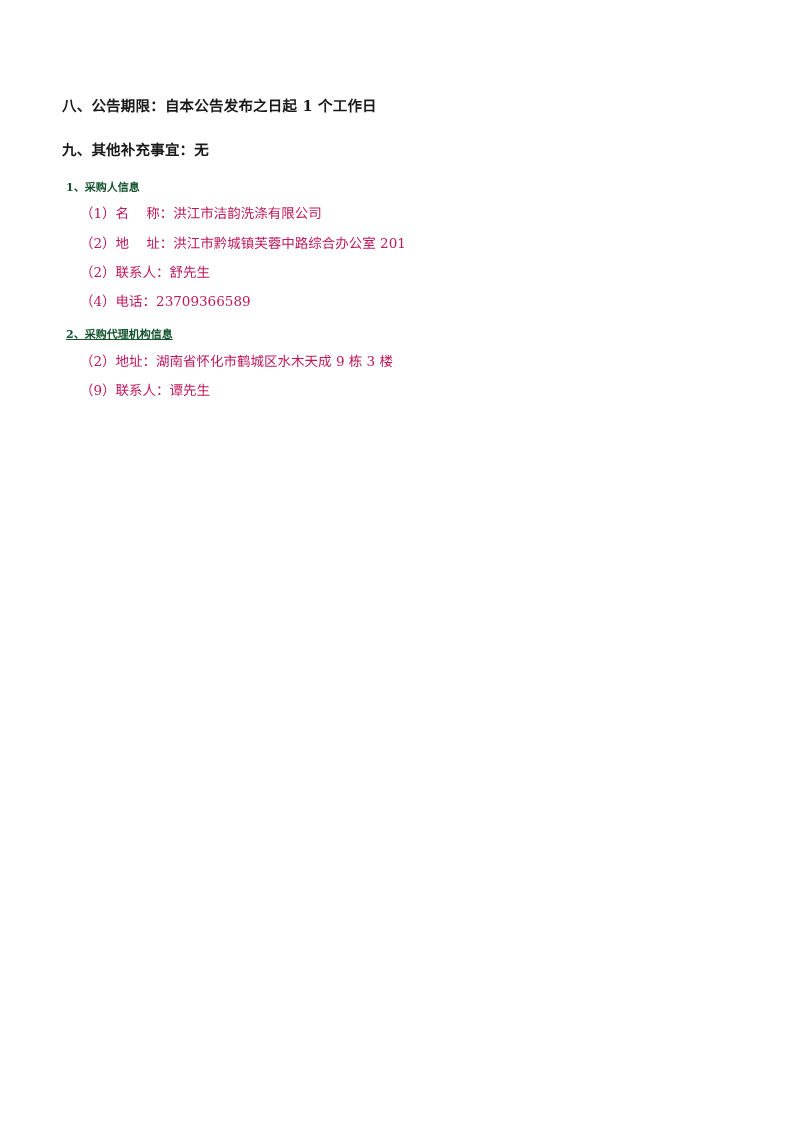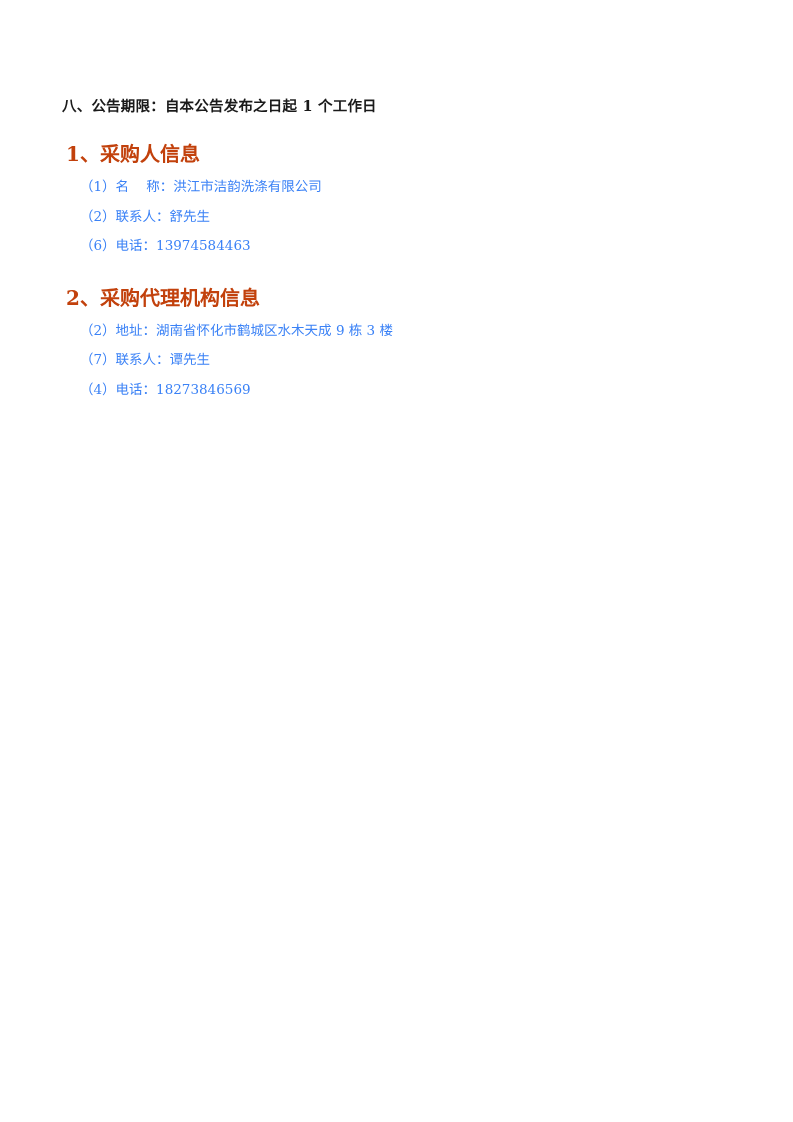--- a/index.html
+++ b/index.html
@@ -36,61 +36,63 @@
     letter-spacing: 0.2px;
     color: #1a1a1a;
   }
   .heading-major.first {
     margin-bottom: 22px;
   }
   
   .heading-sub {
     font-family: "DejaVu Serif", "Liberation Serif", serif;
     font-weight: 700;
-    font-size: 20px;
+    font-size: 11px;
     line-height: 1.5;
     margin: 14px 0 7px 0;
     padding-left: 4px;
-    color: #c2410c;
+    color: #14532d;
   }
   .heading-sub.tight {
-    margin-top: 28px;
+    margin-top: 16px;
+    text-decoration: underline;
   }
   
   .detail-line {
     font-family: "DejaVu Serif", "Liberation Serif", serif;
     font-size: 13.5px;
     line-height: 1.5;
     margin: 0 0 9px 0;
     padding-left: 18px;
-    color: #3b82f6;
+    color: #be185d;
     white-space: pre;
   }
   .detail-line:last-child {
     margin-bottom: 0;
   }
 </style>
 </head>
 <body>
 
 <div class="page">
   <div class="doc-body">
 
     <p class="heading-major first">八、公告期限：自本公告发布之日起 1 个工作日</p>
 
+    <p class="heading-major">九、其他补充事宜：无</p>
 
 
     <div class="group">
       <p class="heading-sub">1、采购人信息</p>
       <p class="detail-line">（1）名    称：洪江市洁韵洗涤有限公司</p>
+      <p class="detail-line">（2）地    址：洪江市黔城镇芙蓉中路综合办公室 201</p>
       <p class="detail-line">（2）联系人：舒先生</p>
-      <p class="detail-line">（6）电话：13974584463</p>
+      <p class="detail-line">（4）电话：23709366589</p>
     </div>
 
     <div class="group">
       <p class="heading-sub tight">2、采购代理机构信息</p>
       <p class="detail-line">（2）地址：湖南省怀化市鹤城区水木天成 9 栋 3 楼</p>
-      <p class="detail-line">（7）联系人：谭先生</p>
-      <p class="detail-line">（4）电话：18273846569</p>
+      <p class="detail-line">（9）联系人：谭先生</p>
     </div>
 
   </div>
 </div>
 
 </body></html>

